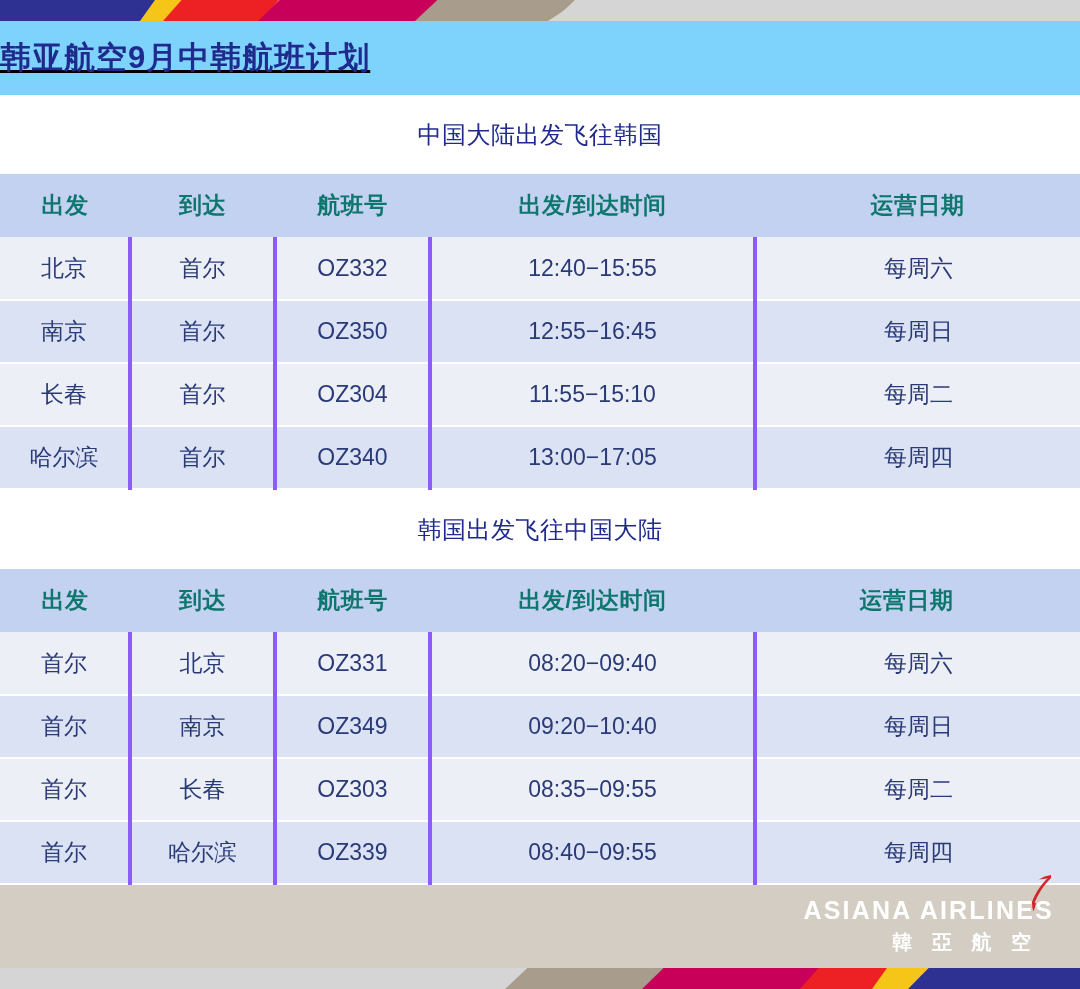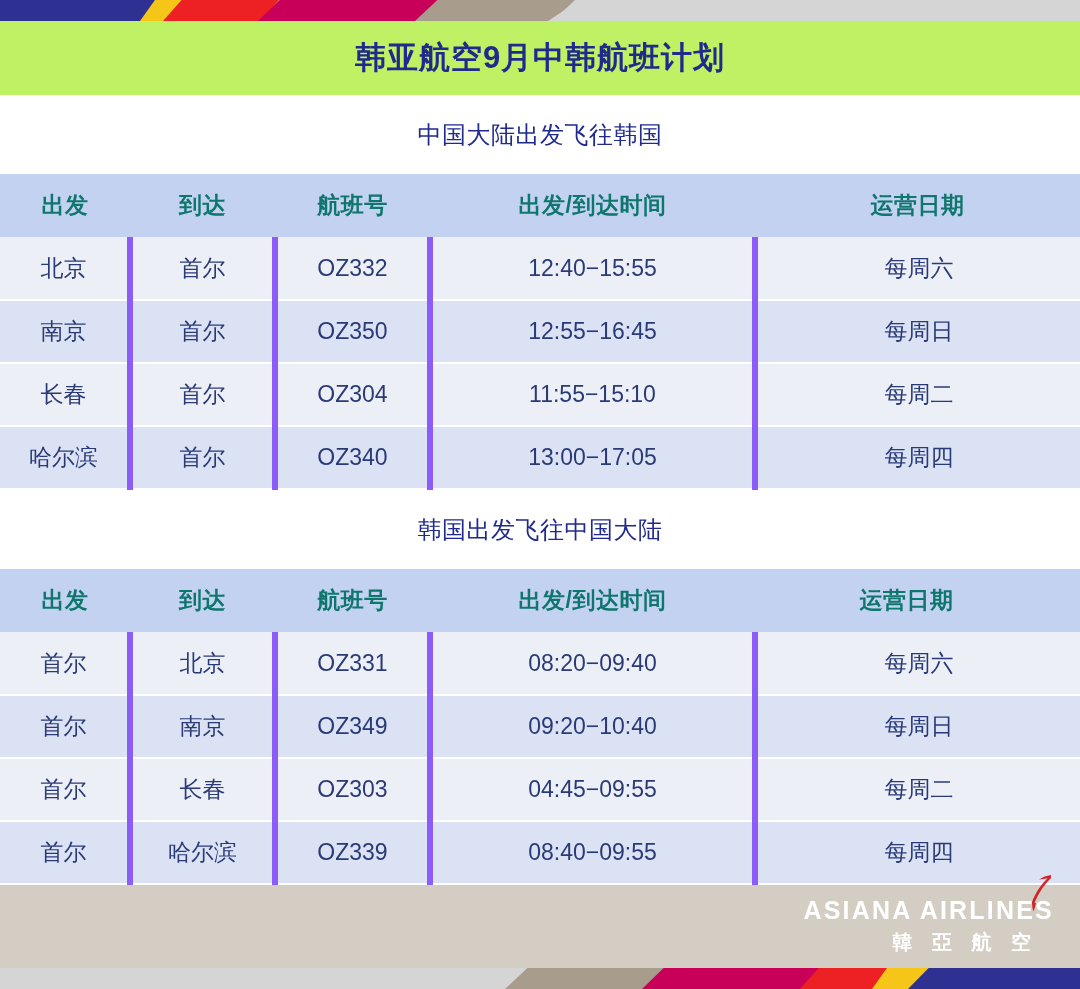--- a/index.html
+++ b/index.html
@@ -62,24 +62,25 @@
   }
   .stripe-top .seg-gray {
     left: 548px; right: 0; width: 532px;
     background: #d5d5d5;
     clip-path: polygon(6% 0, 100% 0, 100% 100%, 0 100%);
   }
 
   
   .title-band {
     flex: 0 0 74px;
-    background: #bef264;
+    background: #7dd3fc;
     display: flex;
     align-items: center;
-    justify-content: center;
+    justify-content: flex-start;
+    text-decoration: underline;
   }
   .title-band .title-text {
     color: #1f2a8c;
     font-size: 31px;
     font-weight: bold;
     letter-spacing: 1px;
   }
 
   
   .section-title {
@@ -115,21 +116,21 @@
     height: 63px;
     text-align: center;
     border: none;
     letter-spacing: 0.5px;
   }
   table.flights td {
     height: 63px;
     text-align: center;
     font-size: 23px;
     color: #2a3a77;
-    border-right: 6px solid #8b5cf6;
+    border-right: 4px solid #8b5cf6;
     border-bottom: 2px solid #ffffff;
   }
   table.flights td:last-child { border-right: none; }
   table.flights tbody tr:nth-child(odd)  td { background: #edeff7; }
   table.flights tbody tr:nth-child(even) td { background: #dbe2f4; }
 
   
   table.flights.shift th.days-shift { padding-right: 22px; }
 
   
@@ -318,21 +319,21 @@
         <td>首尔</td>
         <td>南京</td>
         <td>OZ349</td>
         <td>09:20−10:40</td>
         <td>每周日</td>
       </tr>
       <tr>
         <td>首尔</td>
         <td>长春</td>
         <td>OZ303</td>
-        <td>04:45−09:55</td>
+        <td>08:35−09:55</td>
         <td>每周二</td>
       </tr>
       <tr>
         <td>首尔</td>
         <td>哈尔滨</td>
         <td>OZ339</td>
         <td>08:40−09:55</td>
         <td>每周四</td>
       </tr>
     </tbody>

